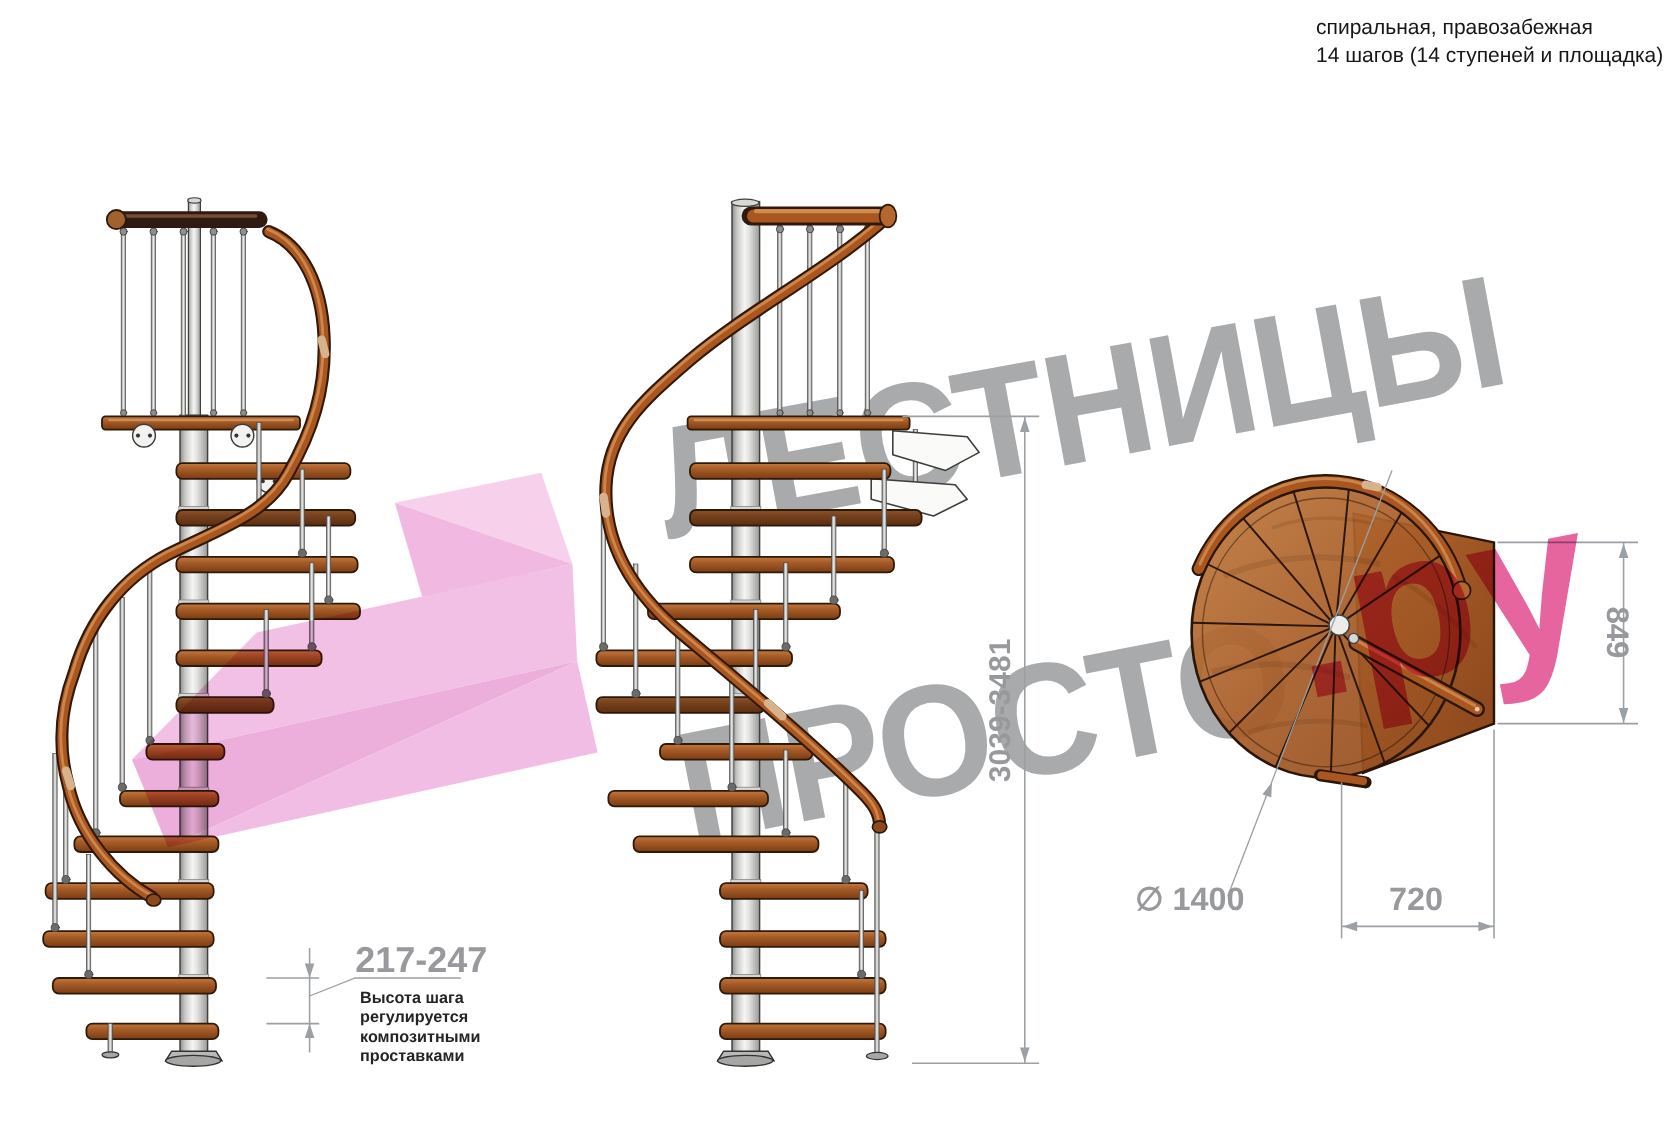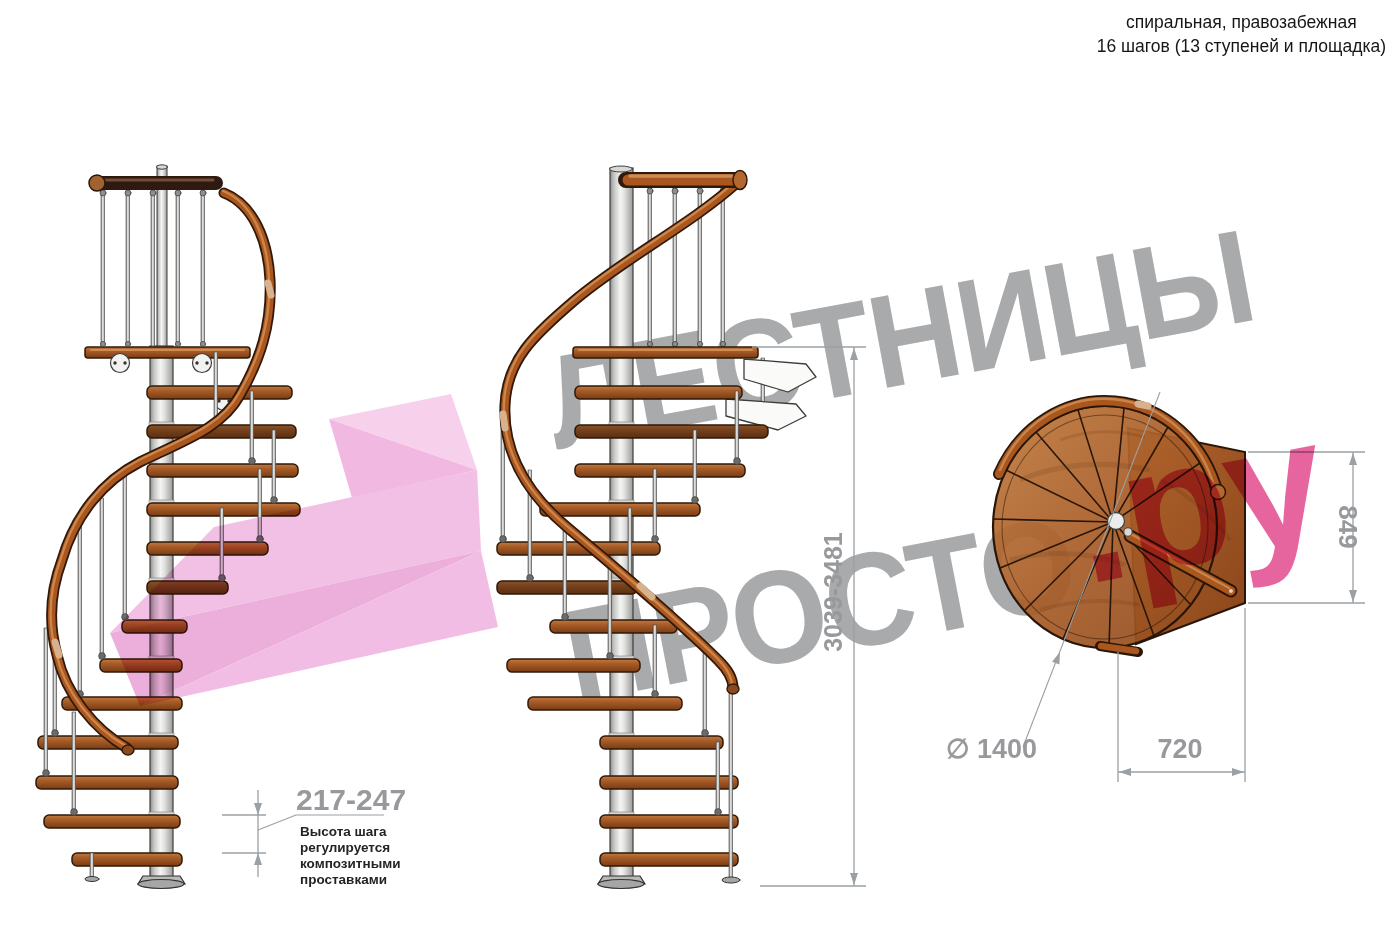--- a/index.html
+++ b/index.html
@@ -1,19 +1,19 @@
 <!DOCTYPE html>
 <html><head>
 <meta charset="utf-8">
 <style>
   html,body{margin:0;padding:0;background:#fff;}
   #canvas{position:relative;width:1400px;height:941px;background:#ffffff;overflow:hidden;
           font-family:"Liberation Sans",sans-serif;}
   #canvas svg{position:absolute;left:0;top:0;}
-  .hdr{position:absolute;top:10px;right:14px;text-align:center;z-index:6;
+  .hdr{position:absolute;top:10px;right:14px;text-align:left;z-index:6;
        font-size:17.5px;line-height:1.38;color:#161616;font-weight:500;}
   .wm{position:absolute;white-space:nowrap;font-weight:bold;line-height:1;
       color:#a8aaac;z-index:1;letter-spacing:-1px;}
   #wm1{left:536px;top:340px;font-size:132px;transform:rotate(-10.5deg) scaleX(.94);transform-origin:0 0;}
   #wm2{left:554px;top:594px;font-size:132px;transform:rotate(-11deg) scaleX(.94);transform-origin:0 0;}
   #wmru{position:absolute;left:1058px;top:438px;font-size:176px;font-weight:bold;line-height:1;
         color:#e13e86;z-index:5;transform:rotate(-11deg);transform-origin:0 0;
         mix-blend-mode:multiply;opacity:.8;white-space:nowrap;}
   #drawing{z-index:2;}
   .dimtxt{fill:#98999c;font-weight:bold;font-family:"Liberation Sans",sans-serif;}
@@ -400,16 +400,16 @@
       <polygon points="214,527 477,470 481,551 110,633" fill="#f0b2e0"></polygon>
       <polygon points="481,551 110,633 140,706" fill="#e89cd2"></polygon>
       <polygon points="140,706 481,551 498,627" fill="#f0aede"></polygon>
     </g>
   </svg>
 
   <div id="wmru">.ру</div>
 
   <div class="hdr">
     <div>спиральная, правозабежная</div>
-    <div>16 шагов (13 ступеней и площадка)</div>
+    <div>14 шагов (14 ступеней и площадка)</div>
   </div>
 
 </div>
 
 </body></html>

